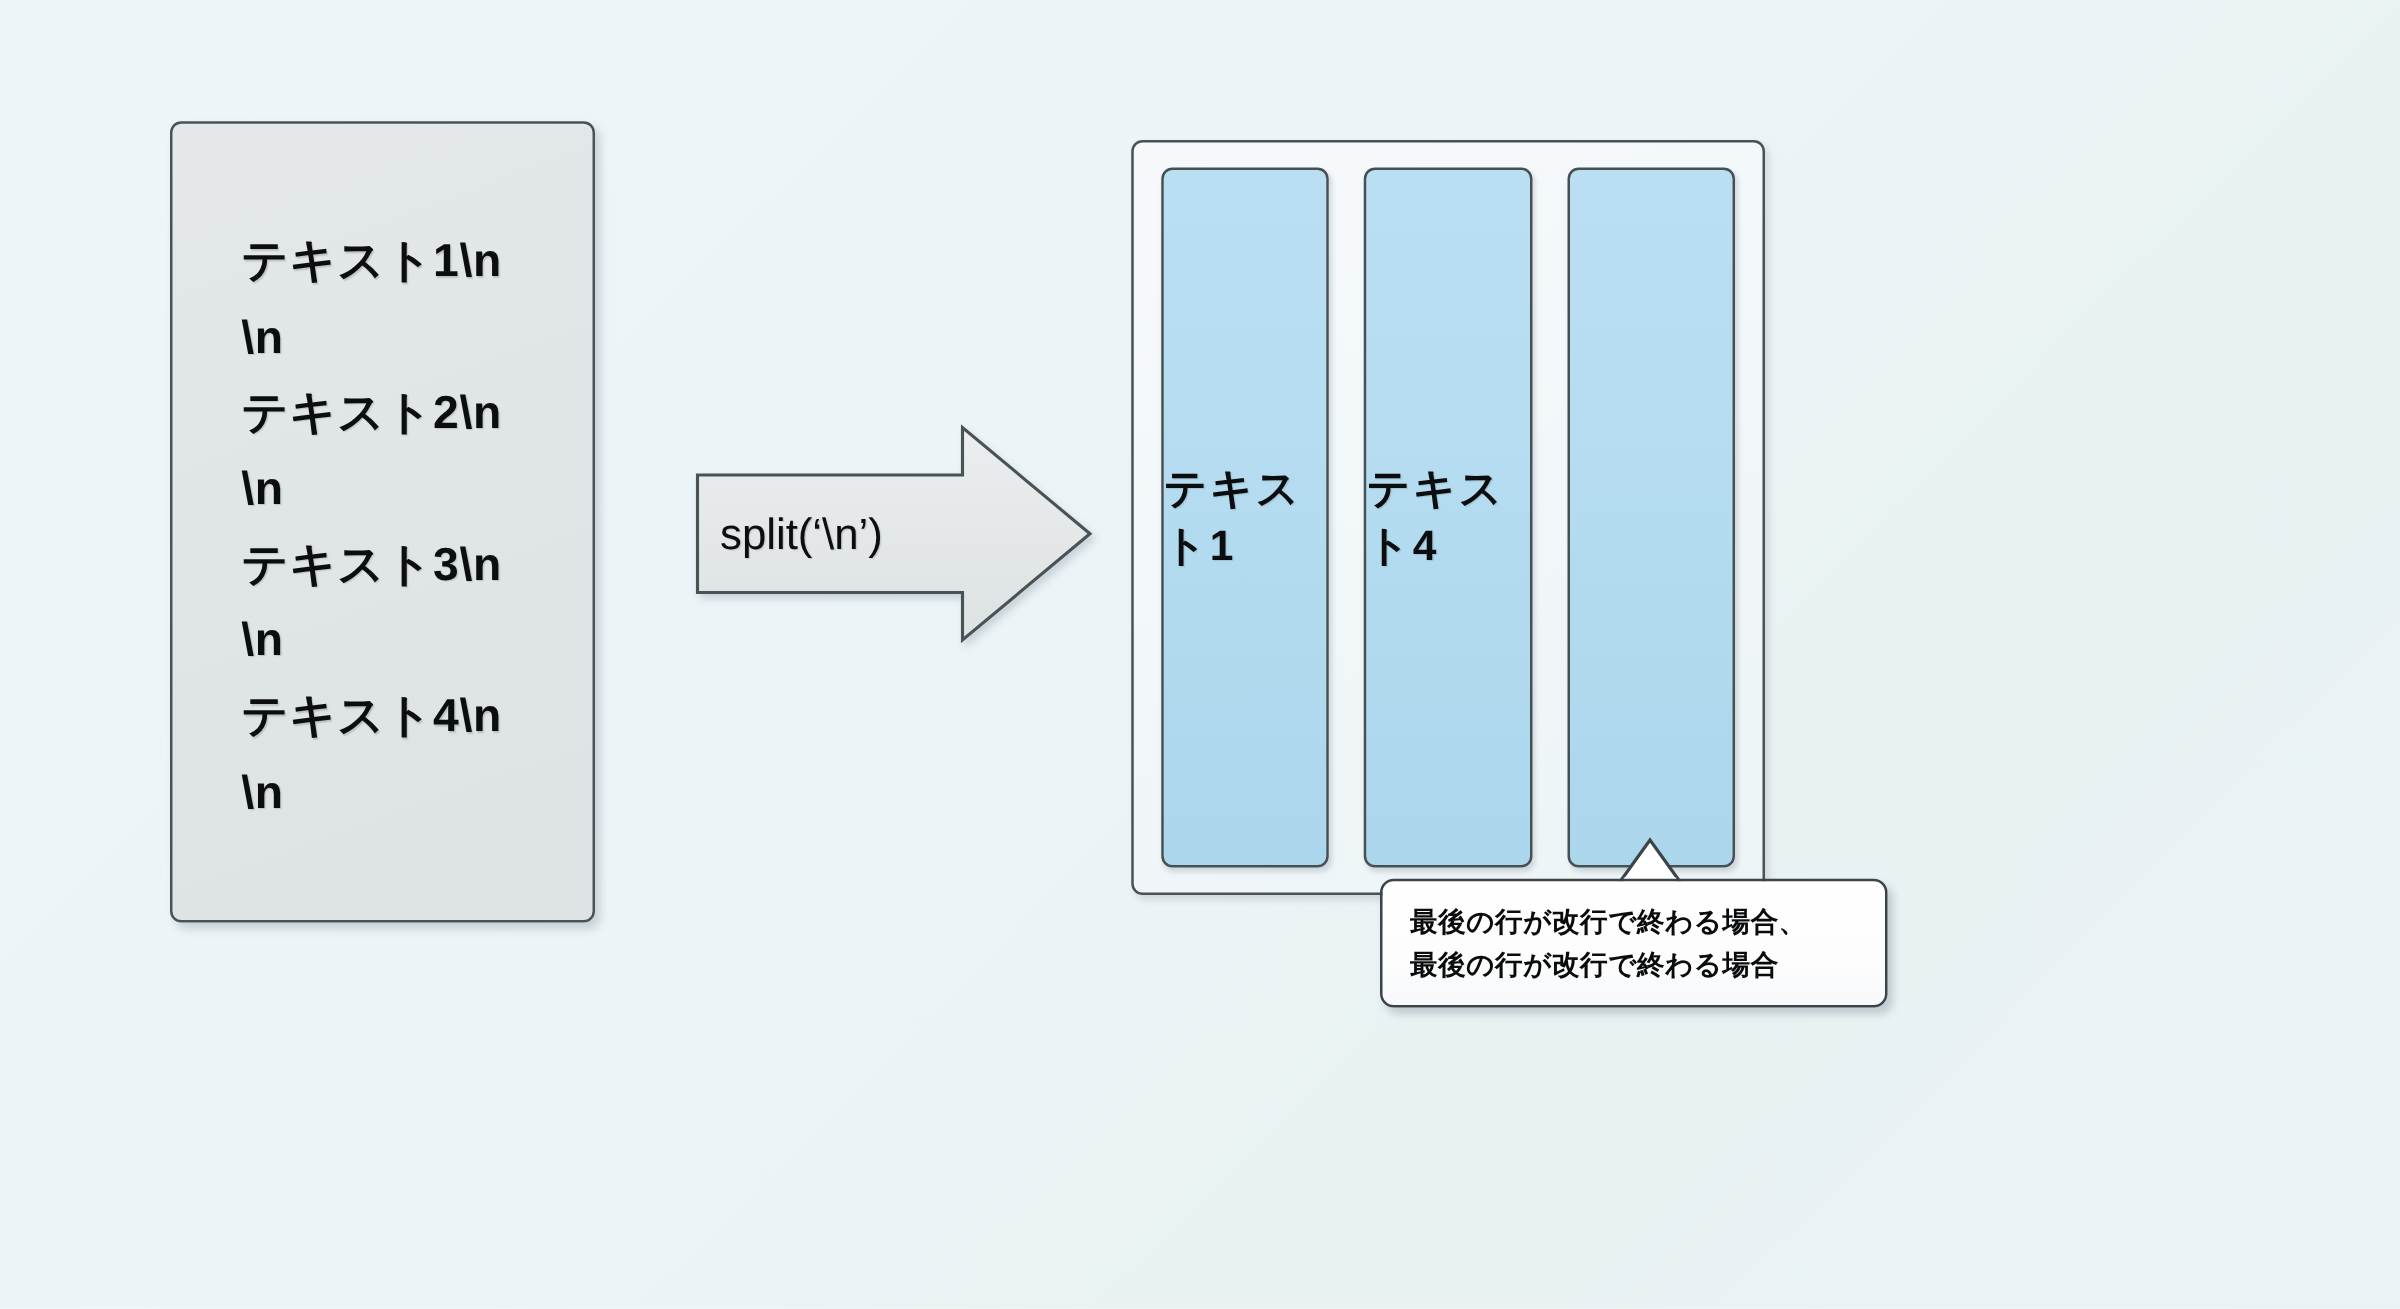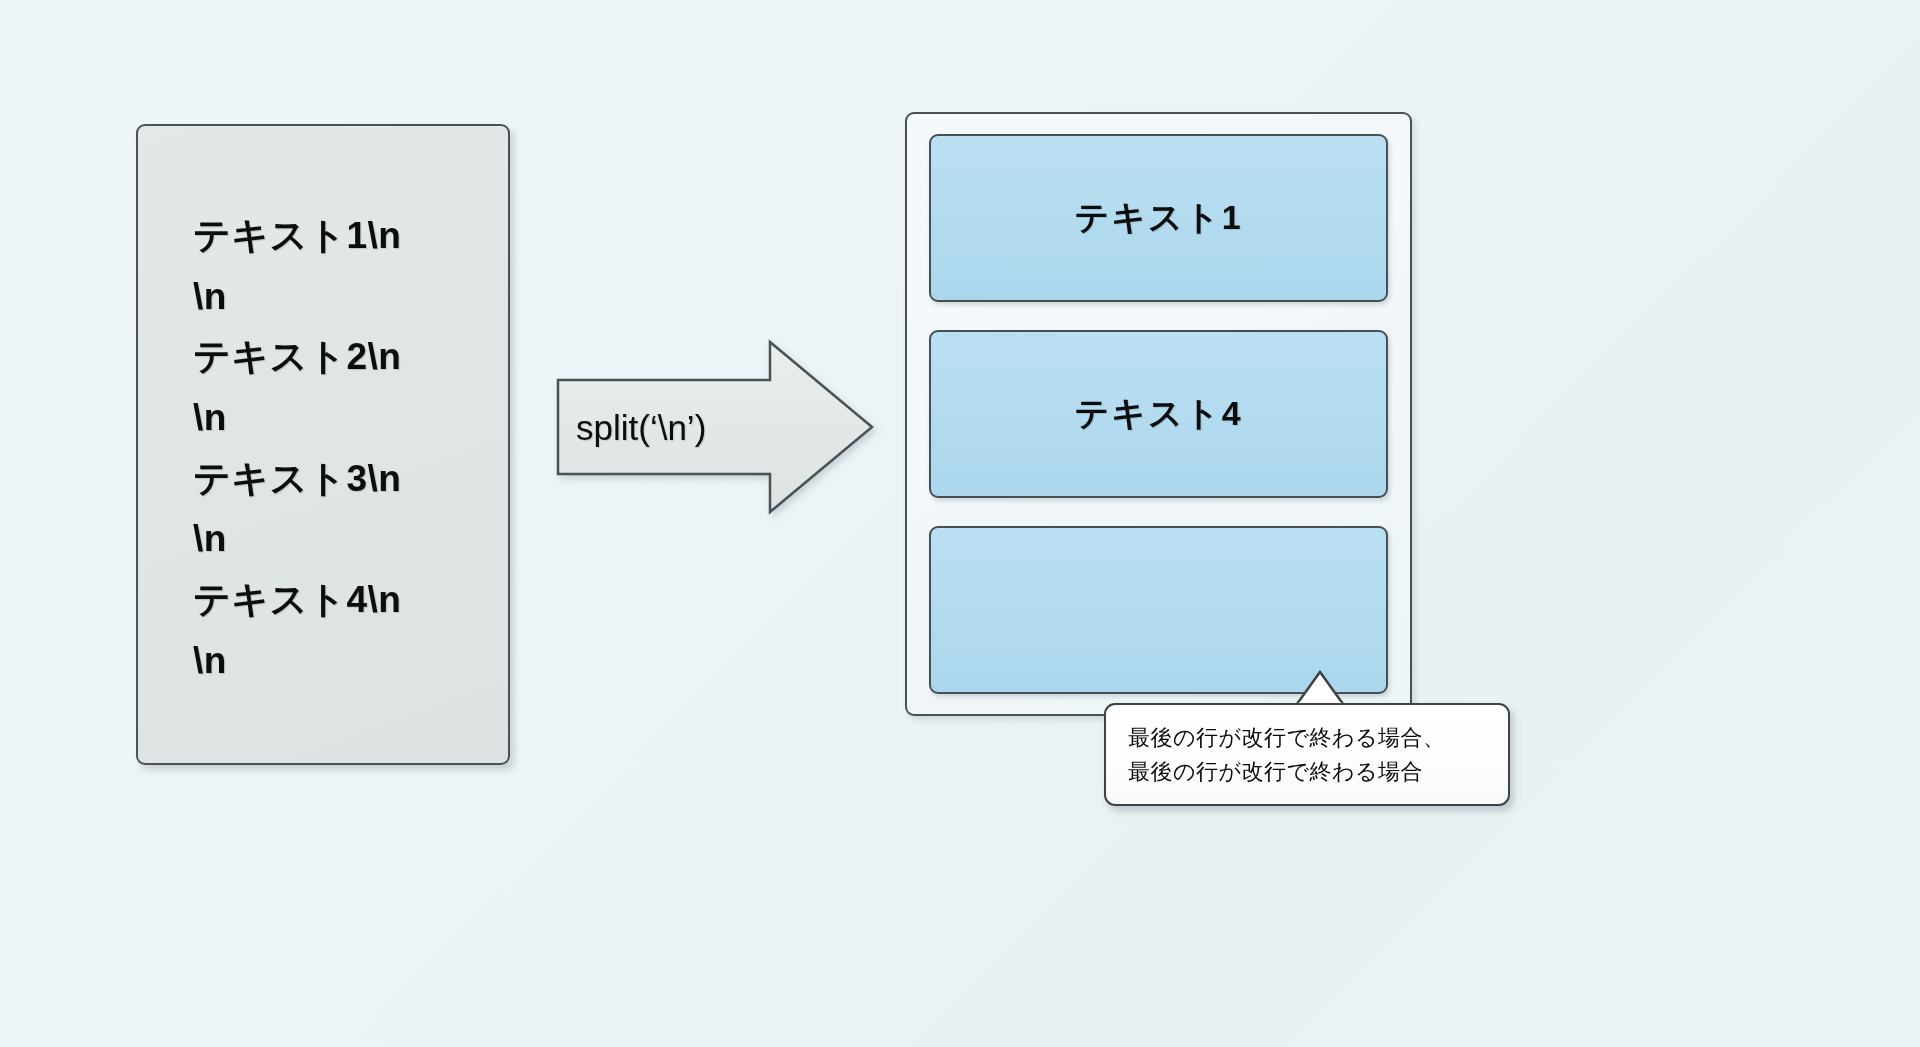--- a/index.html
+++ b/index.html
@@ -19,22 +19,22 @@
     position: absolute;
     left: 0; top: 0;
     width: 1920px;
     height: 1047px;
   }
 
   
   .source-box {
     position: absolute;
     left: 136px;
-    top: 124px;
-    width: 374px;
+    top: 97px;
+    width: 340px;
     height: 641px;
     background: linear-gradient(160deg, #e4e8e8 0%, #e0e5e5 45%, #dde3e2 100%);
     border: 2.5px solid #4a5256;
     border-radius: 9px;
     box-sizing: border-box;
     box-shadow: 4px 5px 7px rgba(70,85,95,0.22);
   }
   .source-text {
     position: absolute;
     left: 55px;
@@ -84,21 +84,21 @@
     height: 604px;
     border: 2.5px solid #4a5256;
     border-radius: 9px;
     box-sizing: border-box;
     background: linear-gradient(160deg, rgba(255,255,255,0.50), rgba(246,250,252,0.30));
     box-shadow: 3px 4px 6px rgba(70,85,95,0.16);
     padding: 20px 22px;
   }
   .result-list {
     display: flex;
-    flex-direction: column;
+    flex-direction: row;
     gap: 28px;
     height: 100%;
     box-sizing: border-box;
   }
   .result-item {
     flex: 1 1 0;
     background: linear-gradient(180deg, #bbdff2 0%, #b3dbef 55%, #abd6ec 100%);
     border: 2.5px solid #455055;
     border-radius: 9px;
     box-sizing: border-box;
@@ -127,21 +127,21 @@
     border-radius: 11px;
     box-sizing: border-box;
     box-shadow: 4px 5px 7px rgba(70,85,95,0.25);
     display: flex;
     flex-direction: column;
     justify-content: center;
     padding: 0 22px;
   }
   .callout-line {
     font-size: 22px;
-    font-weight: 400;
+    font-weight: 700;
     color: #0a0b0d;
     line-height: 1.52;
     letter-spacing: 0.5px;
     white-space: nowrap;
   }
   .callout-tail {
     position: absolute;
     left: 1295px;
     top: 670px;
     width: 50px;

